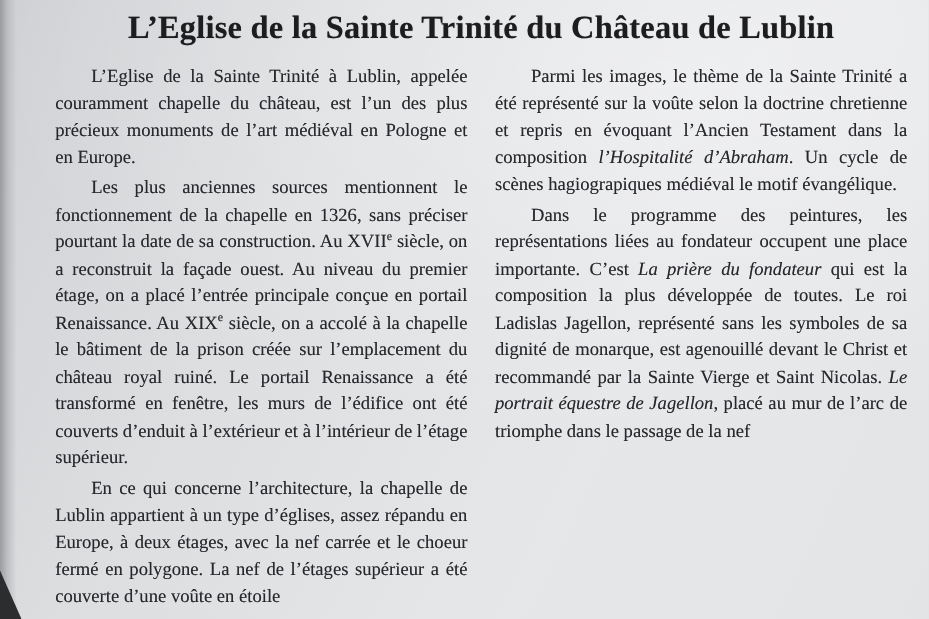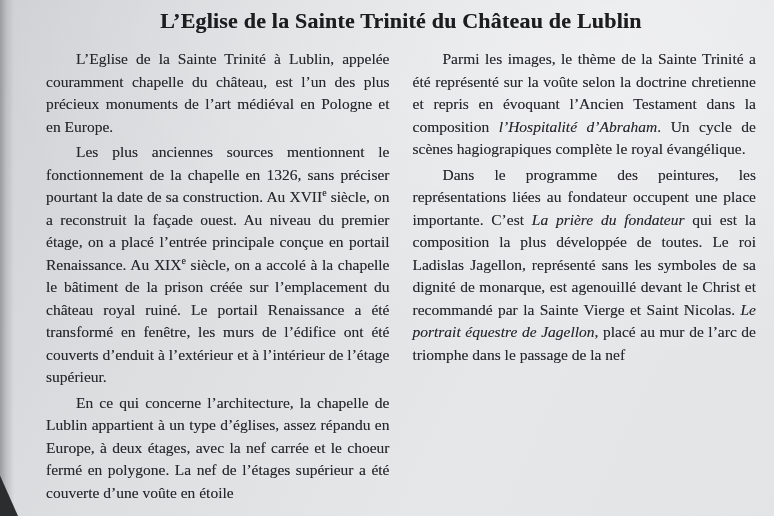--- a/index.html
+++ b/index.html
@@ -43,21 +43,21 @@
   .content {
     position: absolute;
     left: 0; top: 0;
     width: 774px;
     height: 516px;
     padding: 8px 18px 0 46px;
     box-sizing: border-box;
   }
   .title {
     margin: 0 0 14px 0;
-    font-size: 22px;
+    font-size: 27px;
     font-weight: bold;
     text-align: center;
     color: #1d1d20;
     letter-spacing: 0.2px;
     text-shadow: 0 0 0.6px rgba(30,30,33,0.55);
     white-space: nowrap;
   }
   .cols {
     display: flex;
     gap: 23px;
@@ -93,19 +93,19 @@
 
     <div class="cols">
 
       <div class="col">
         <p><span>L’Eglise de la Sainte Trinité à Lublin, appelée couramment chapelle du château, est l’un des plus précieux monuments de l’art médiéval en Pologne et en Europe.</span></p>
         <p><span>Les plus anciennes sources mentionnent le fonctionnement de la chapelle en 1326, sans préciser pourtant la date de sa construction. Au XVII</span><sup class="ord">e</sup><span> siècle, on a reconstruit la façade ouest. Au niveau du premier étage, on a placé l’entrée principale conçue en portail Renaissance. Au XIX</span><sup class="ord">e</sup><span> siècle, on a accolé à la chapelle le bâtiment de la prison créée sur l’emplacement du château royal ruiné. Le portail Renaissance a été transformé en fenêtre, les murs de l’édifice ont été couverts d’enduit à l’extérieur et à l’intérieur de l’étage supérieur.</span></p>
         <p><span>En ce qui concerne l’architecture, la chapelle de Lublin appartient à un type d’églises, assez répandu en Europe, à deux étages, avec la nef carrée et le choeur fermé en polygone. La nef de l’étages supérieur a été couverte d’une voûte en étoile</span></p>
       </div>
 
       <div class="col">
-        <p><span>Parmi les images, le thème de la Sainte Trinité a été représenté sur la voûte selon la doctrine chretienne et repris en évoquant l’Ancien Testament dans la composition </span><span class="it">l’Hospitalité d’Abraham</span><span>. Un cycle de scènes hagiograpiques complète le royal évangélique.</span></p>
+        <p><span>Parmi les images, le thème de la Sainte Trinité a été représenté sur la voûte selon la doctrine chretienne et repris en évoquant l’Ancien Testament dans la composition </span><span class="it">l’Hospitalité d’Abraham</span><span>. Un cycle de scènes hagiograpiques médiéval le motif évangélique.</span></p>
         <p><span>Dans le programme des peintures, les représentations liées au fondateur occupent une place importante. C’est </span><span class="it">La prière du fondateur</span><span> qui est la composition la plus développée de toutes. Le roi Ladislas Jagellon, représenté sans les symboles de sa dignité de monarque, est agenouillé devant le Christ et recommandé par la Sainte Vierge et Saint Nicolas. </span><span class="it">Le portrait équestre de Jagellon</span><span>, placé au mur de l’arc de triomphe dans le passage de la nef</span></p>
       </div>
 
     </div>
   </div>
 </div>
 
 </body></html>

